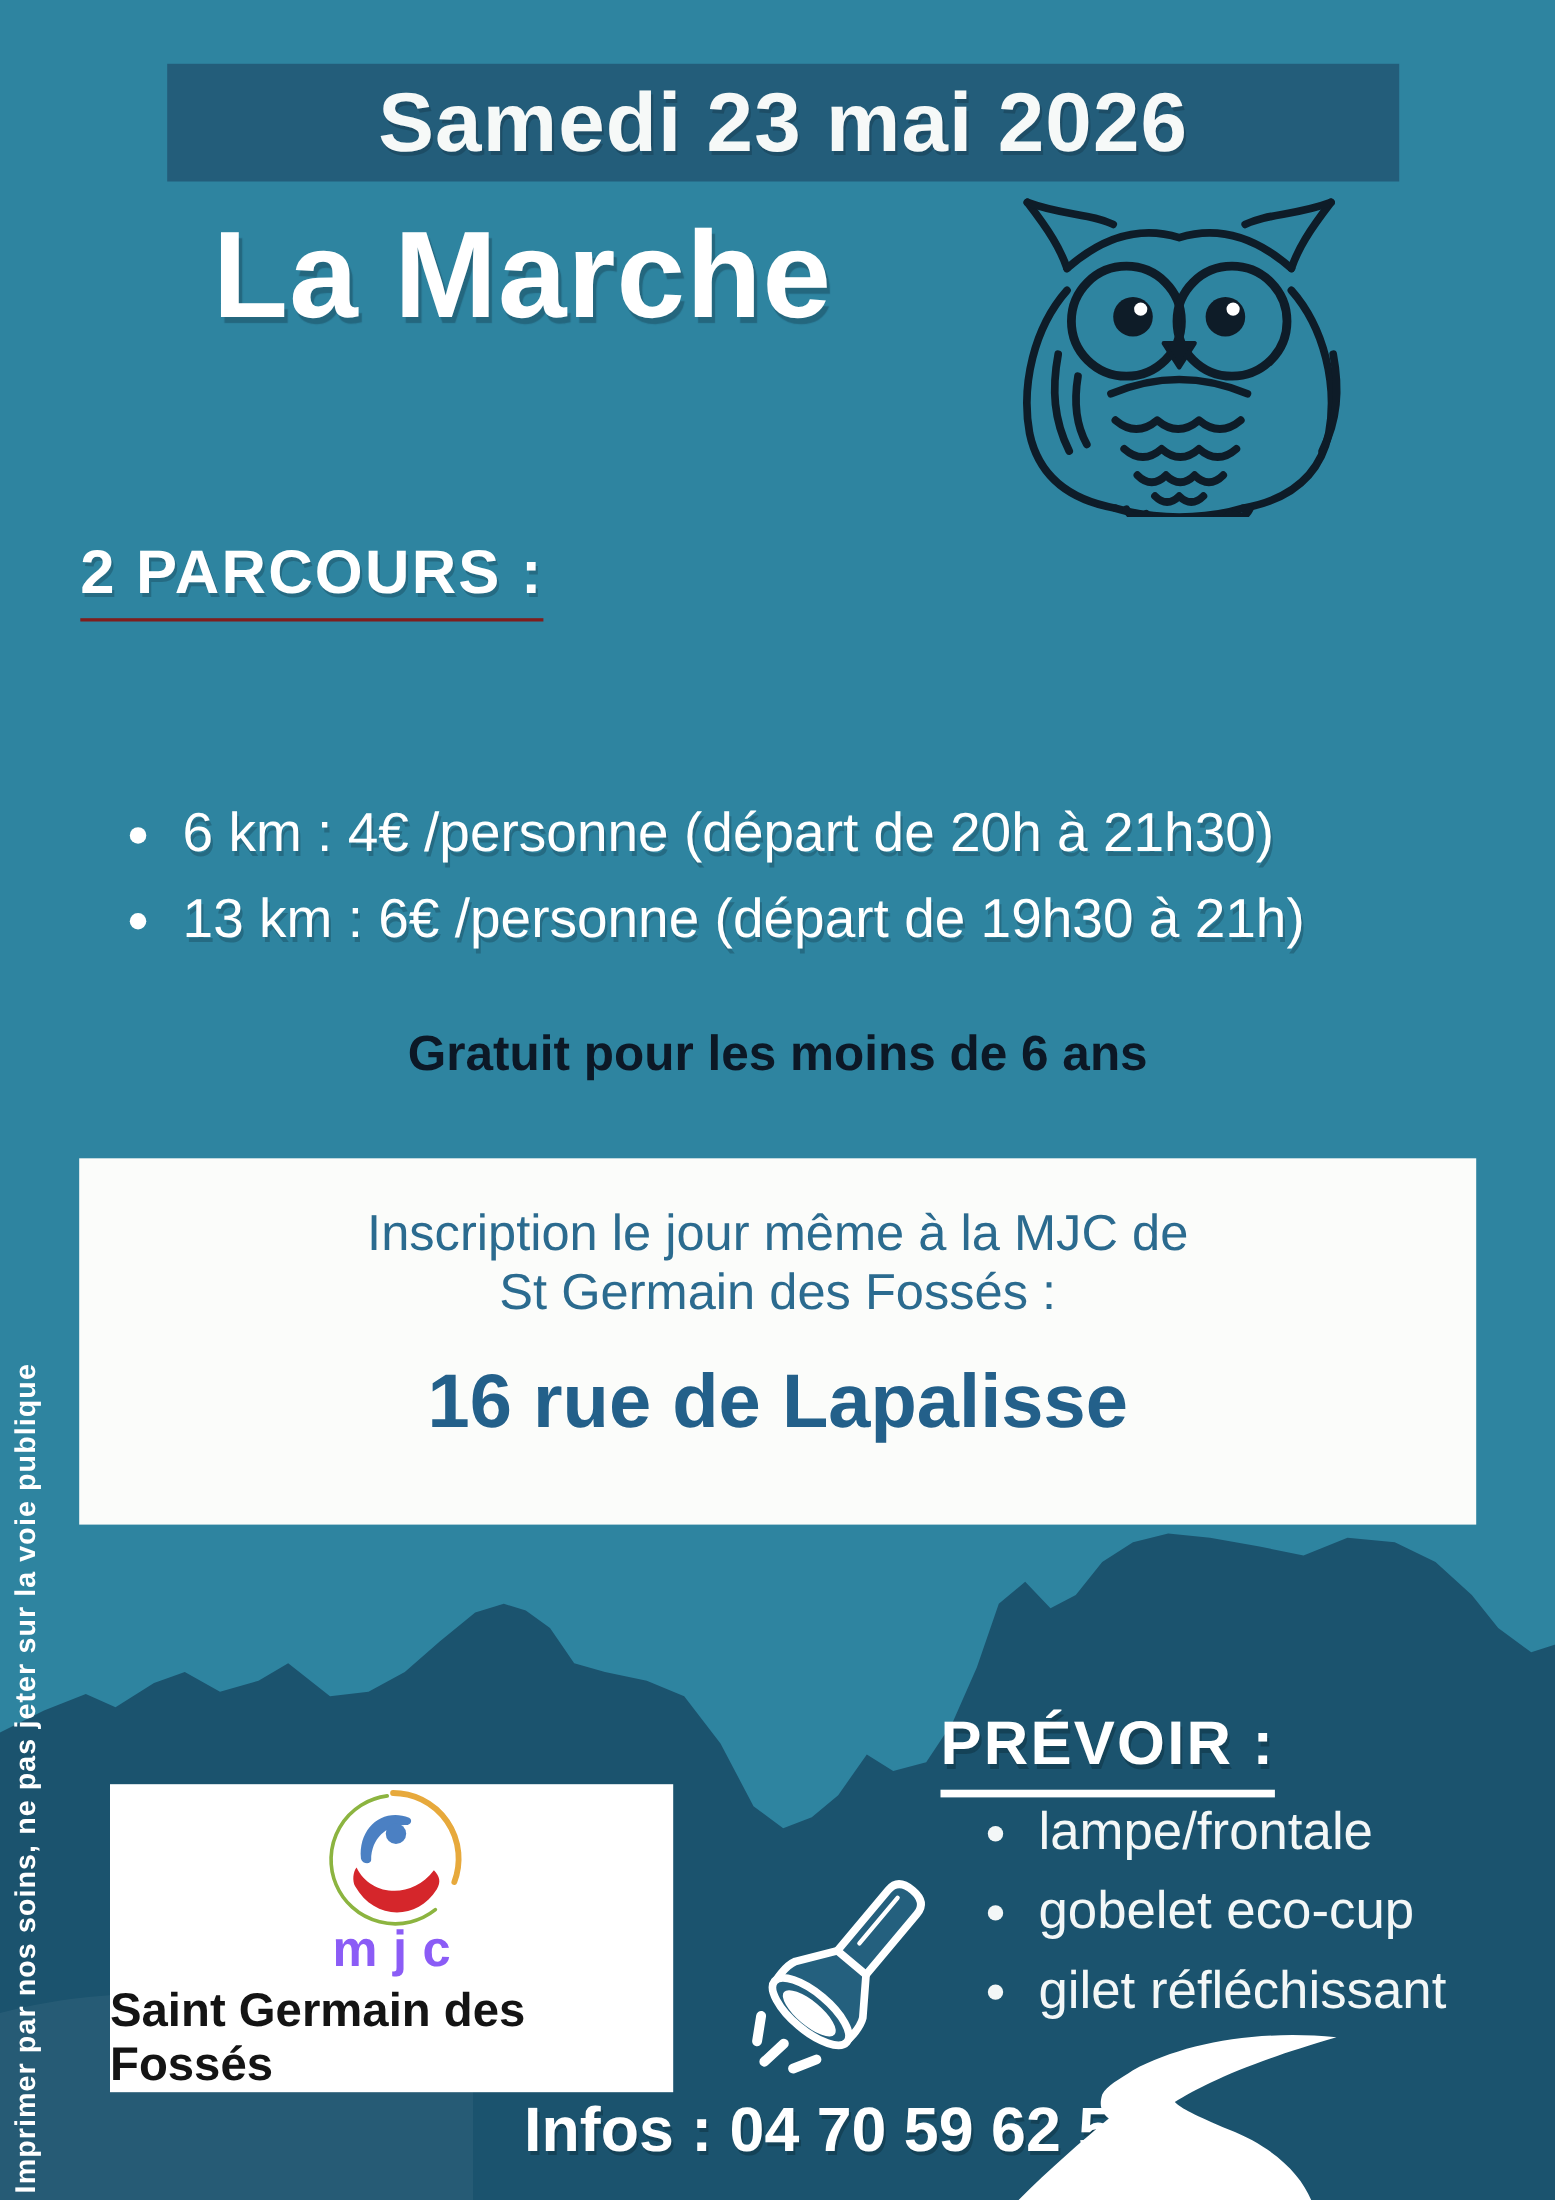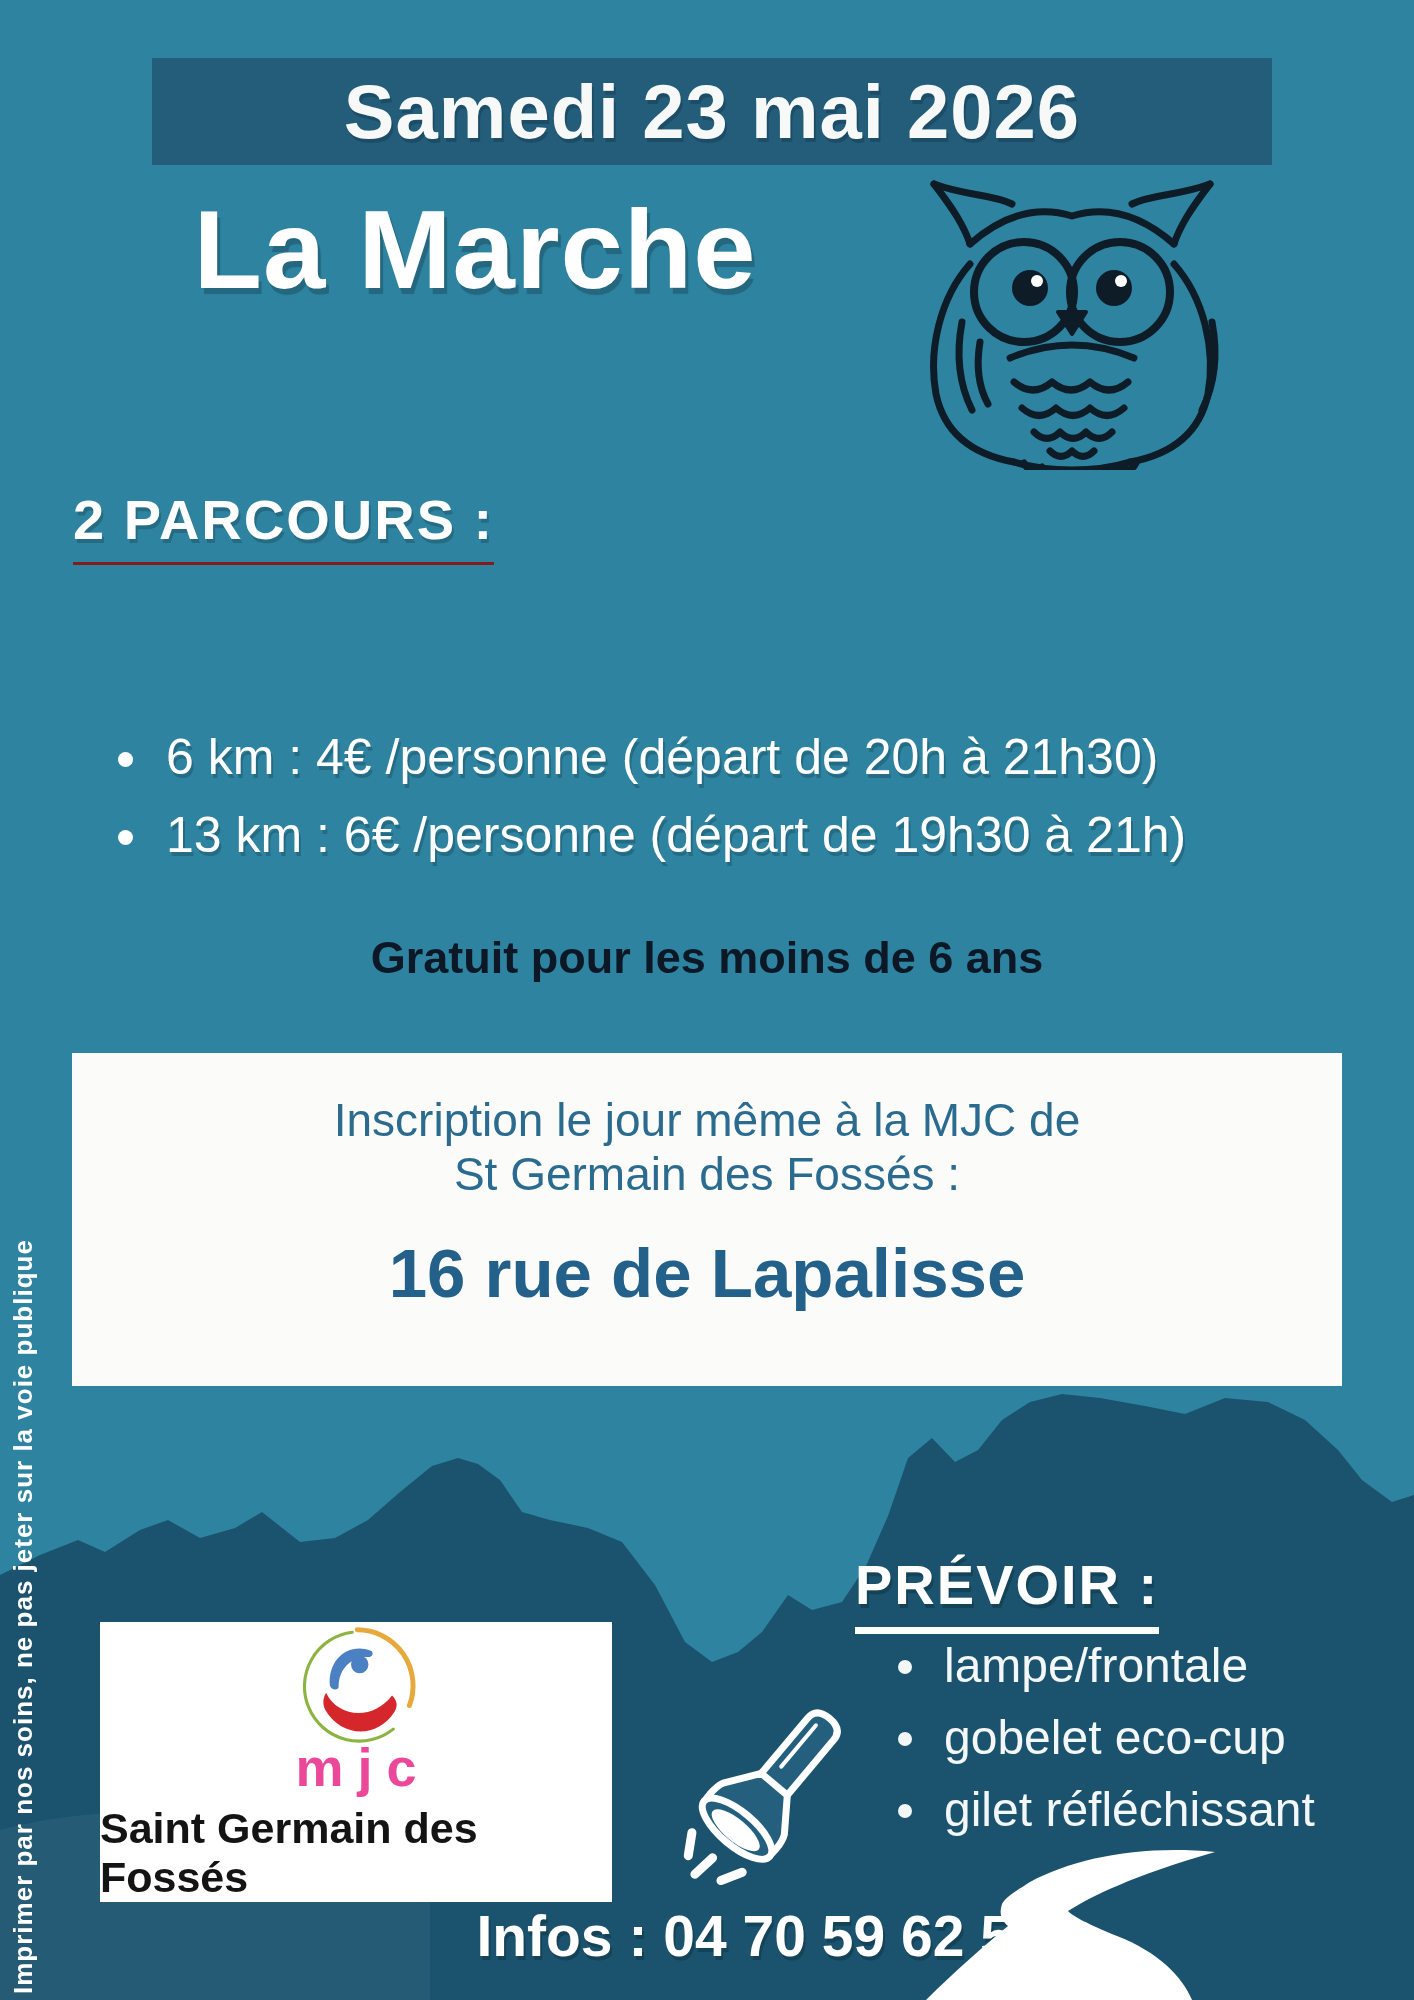--- a/index.html
+++ b/index.html
@@ -66,21 +66,21 @@
     display:flex; align-items:center; white-space:nowrap;
     color:#fff; font-size:26px; font-weight:700; letter-spacing:1px;
   }
   
   .mjc-box {
     position:absolute; left:100px; top:1622px; width:512px; height:280px;
     background:#fff; display:flex; flex-direction:column; align-items:center;
     padding-top:4px;
   }
   .mjc-acronym {
-    color:#ec4899; font-size:54px; font-weight:700; letter-spacing:14px;
+    color:#8b5cf6; font-size:46px; font-weight:700; letter-spacing:14px;
     line-height:1; margin-top:-4px; text-indent:14px;
   }
   .mjc-name { color:#141414; font-size:43px; font-weight:700; margin-top:10px; }
   
   .flashlight { position:absolute; left:628px; top:1690px; width:240px; height:270px; }
   
   .prevoir-heading {
     position:absolute; left:855px; top:1552px;
     color:#fff; font-size:56px; font-weight:800; letter-spacing:2px;
     border-bottom:7px solid #fff; padding-bottom:10px;

